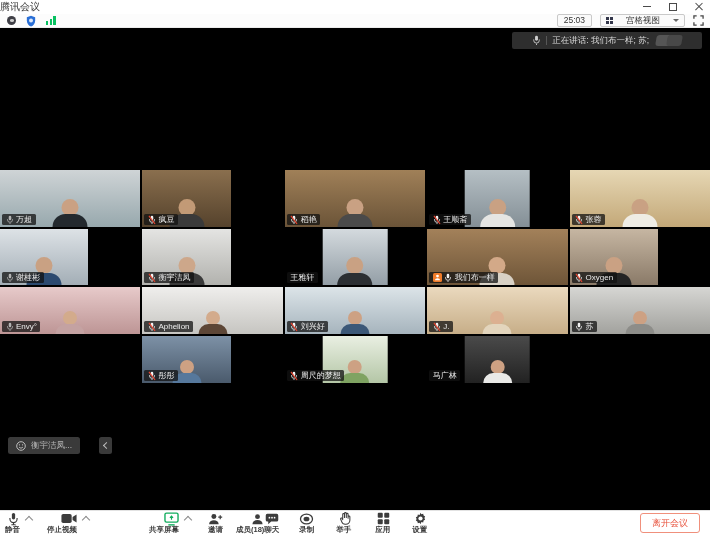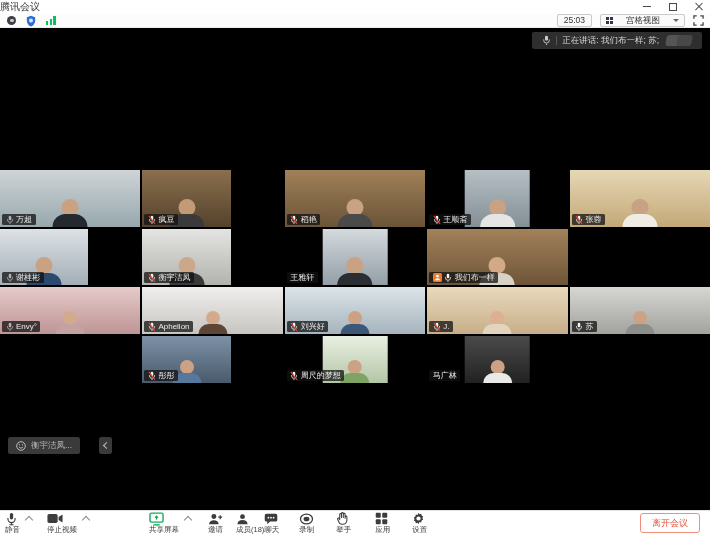--- a/index.html
+++ b/index.html
@@ -34,21 +34,21 @@
          padding:0 6px;height:11px;line-height:11px;background:#fafafa;}
   .view-btn{border:1px solid #c9c9c9;border-radius:2px;height:11px;display:flex;align-items:center;
             gap:13px;padding:0 5px;font-size:8.5px;color:#333;background:#fafafa;cursor:pointer;}
   .grid-ico{display:grid;grid-template-columns:3px 3px;grid-gap:1px;}
   .grid-ico i{width:3px;height:3px;background:#33364a;display:block;}
   .tri-down{width:0;height:0;border-left:3.2px solid transparent;border-right:3.2px solid transparent;border-top:3.8px solid #666;}
 
   
   .video-area{position:absolute;top:28px;left:0;right:0;bottom:25px;background:#000;overflow:hidden;}
   .speak-pill{position:absolute;top:4px;right:8px;height:17px;background:#2e2e2e;border-radius:2px;
-              display:flex;align-items:center;padding:0 10px;gap:5px;}
+              display:flex;align-items:center;padding:0 20px;gap:5px;}
   .speak-pill .divider{width:1px;height:9px;background:#575757;}
   .speak-text{font-size:8.5px;color:#d8d8d8;white-space:nowrap;}
   .speak-avatars{display:flex;margin-left:2px;}
   .speak-avatars span{width:15px;height:11px;border-radius:3px;background:#555;transform:skewX(-10deg);display:block;}
   .speak-avatars span+span{margin-left:-4px;background:#484848;}
 
   .video-grid{position:absolute;top:142px;left:0;width:710px;}
   .grid-row{display:grid;grid-template-columns:repeat(5,1fr);gap:2px;margin-bottom:2px;}
   .tile{position:relative;background:#000;overflow:hidden;cursor:pointer;}
   .tile.speaking{box-shadow:inset 0 0 0 1.5px #35b24a;}
@@ -71,21 +71,21 @@
   .chat-text{font-size:8.5px;color:#b5b5b5;}
   .chat-collapse{position:absolute;left:99px;bottom:56px;width:13px;height:17px;background:#3a3a3a;
                  border-radius:2.5px;display:flex;align-items:center;justify-content:center;cursor:pointer;}
   .chev-left{width:4px;height:4px;border-left:1.3px solid #bdbdbd;border-top:1.3px solid #bdbdbd;
              transform:rotate(-45deg);margin-left:2px;}
 
   
   .toolbar{position:absolute;left:0;right:0;bottom:0;height:25px;background:#fff;
            border-top:1px solid #e2e2e2;display:flex;align-items:center;box-sizing:border-box;}
   .tb-item{display:flex;align-items:flex-start;cursor:pointer;color:#3c3c3c;}
-  .tb-col{display:flex;flex-direction:column;align-items:flex-start;}
+  .tb-col{display:flex;flex-direction:column;align-items:flex-end;font-weight:bold;}
   .tb-ico{height:13px;display:flex;align-items:center;justify-content:center;}
   .tb-label{font-size:7.5px;color:#3c3c3c;line-height:1;margin-top:1px;white-space:nowrap;}
   .chev-up{width:5px;height:5px;border-left:1.3px solid #8a8a8a;border-top:1.3px solid #8a8a8a;
            transform:rotate(45deg);margin-left:6px;margin-top:5px;}
   .tb-item.accent .tb-ico{color:#13ad5f;}
   .tb-item:nth-child(1){margin-left:5px;}
   .tb-item:nth-child(2){margin-left:15px;}
   .tb-item:nth-child(3){margin-left:60px;}
   .tb-item:nth-child(4){margin-left:17px;}
   .tb-item:nth-child(5){margin-left:13px;}
@@ -309,20 +309,37 @@
               <span class="mic">
                 <svg width="8" height="10" viewBox="0 0 10 12" fill="#f2f2f2">
     <rect x="3.4" y="0.6" width="3.2" height="5.6" rx="1.6"></rect>
     <path d="M1.9 4.8v1a3.1 3.1 0 0 0 6.2 0v-1" fill="none" stroke="#f2f2f2" stroke-width="1"></path>
     <line x1="5" y1="9.6" x2="5" y2="11" stroke="#f2f2f2" stroke-width="1"></line>
     </svg>
               </span>
               <span>我们布一样</span>
             </div>
           </div>
+          <div class="tile">
+            <div class="vid wide-left" style="background: linear-gradient(rgb(198, 182, 162), rgb(138, 122, 104));">
+              <div class="sil-head" style="width: 17px; height: 17px; bottom: 11px; background: rgb(202, 161, 131);"></div>
+              <div class="sil-body" style="width: 35px; height: 12px; background: rgb(36, 36, 36); border-radius: 17px 17px 0px 0px;"></div>
+            </div>
+            <div class="tile-label">
+              <span class="mic">
+                <svg width="8" height="10" viewBox="0 0 10 12" fill="#f2f2f2">
+    <rect x="3.4" y="0.6" width="3.2" height="5.6" rx="1.6"></rect>
+    <path d="M1.9 4.8v1a3.1 3.1 0 0 0 6.2 0v-1" fill="none" stroke="#f2f2f2" stroke-width="1"></path>
+    <line x1="5" y1="9.6" x2="5" y2="11" stroke="#f2f2f2" stroke-width="1"></line>
+    <line x1="1.2" y1="0.8" x2="8.8" y2="11" stroke="#e8442f" stroke-width="1.5"></line>
+                </svg>
+              </span>
+              <span>Oxygen</span>
+            </div>
+          </div>
         </div>
         <div class="grid-row" style="height: 47px;">
           <div class="tile">
             <div class="vid fill" style="background: linear-gradient(rgb(231, 202, 202), rgb(189, 149, 149));">
               <div class="sil-head" style="width: 14px; height: 14px; bottom: 9px; background: rgb(211, 171, 140);"></div>
               <div class="sil-body" style="width: 29px; height: 10px; background: rgb(196, 162, 162); border-radius: 15px 15px 0px 0px;"></div>
             </div>
             <div class="tile-label">
               <span class="mic">
                 <svg width="8" height="10" viewBox="0 0 10 12" fill="#b4b4b4">

